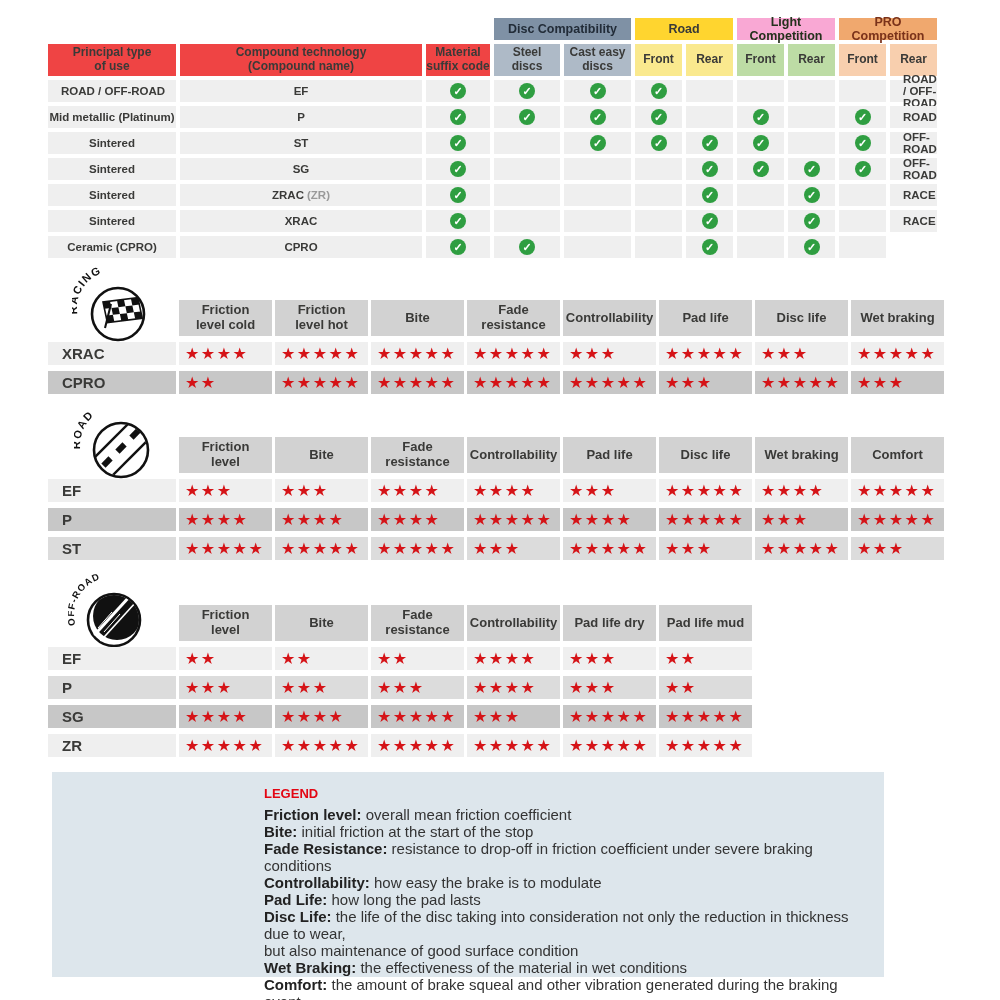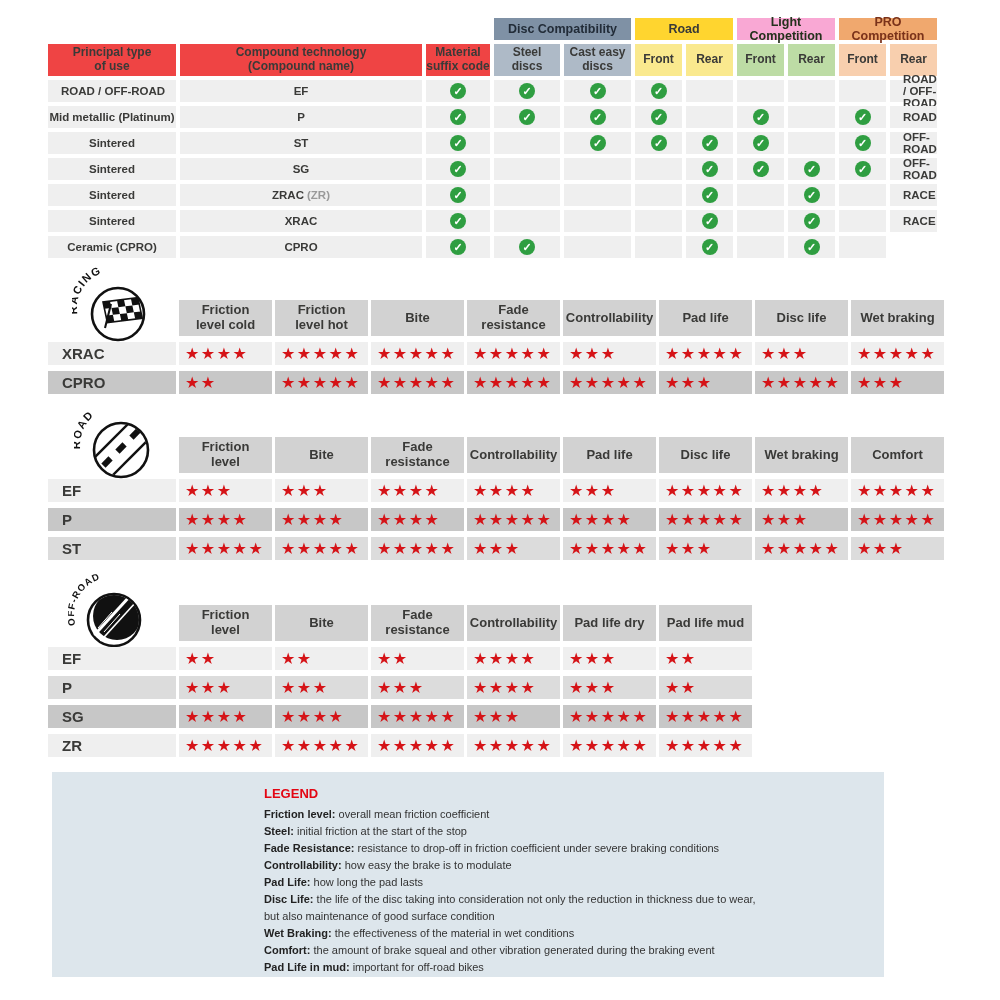--- a/index.html
+++ b/index.html
@@ -29,21 +29,21 @@
   .rating-table .spacer{background:transparent;}
   .row-label{font-weight:bold;font-size:15px;justify-content:flex-start;text-align:left;padding-left:14px;}
   .stars-cell{justify-content:flex-start;padding-left:6px;color:#d51317;font-size:16px;letter-spacing:1.5px;overflow:hidden;}
   .shade-light{background:#efefef;}
   .shade-mid{background:#dcdcdc;}
   .shade-dark{background:#c7c7c7;}
 
   
   #legend{background:#dde6ec;padding:14px 30px 0 212px;box-sizing:border-box;}
   #legend-title{color:#e30613;font-weight:bold;font-size:13px;margin-bottom:5px;}
-  .legend-line{font-size:11px;line-height:17px;color:#333;}
+  .legend-line{font-size:15px;line-height:17px;color:#333;}
   .legend-term{font-weight:bold;color:#222;}
 
   
   .section-icon text{font-family:"Liberation Sans",sans-serif;font-weight:bold;fill:#111;}
 </style>
 </head>
 <body>
 
 <div class="page">
 
@@ -390,21 +390,21 @@
       <div class="cell stars-cell shade-light">★★★★★</div>
       <div class="cell stars-cell shade-light">★★★★★</div>
       <div class="cell stars-cell shade-light">★★★★★</div>
       <div class="cell stars-cell shade-light">★★★★★</div>
     </div>
 
   <div id="legend" class="abs" style="left:52px;top:772px;width:832px;height:205px;">
     <div id="legend-title">LEGEND</div>
     <div id="legend-items">
         <div class="legend-line"><span class="legend-term">Friction level: </span><span>overall mean friction coefficient</span></div>
-        <div class="legend-line"><span class="legend-term">Steel: </span><span>initial friction at the start of the stop</span></div>
+        <div class="legend-line"><span class="legend-term">Bite: </span><span>initial friction at the start of the stop</span></div>
         <div class="legend-line"><span class="legend-term">Fade Resistance: </span><span>resistance to drop-off in friction coefficient under severe braking conditions</span></div>
         <div class="legend-line"><span class="legend-term">Controllability: </span><span>how easy the brake is to modulate</span></div>
         <div class="legend-line"><span class="legend-term">Pad Life: </span><span>how long the pad lasts</span></div>
         <div class="legend-line"><span class="legend-term">Disc Life: </span><span>the life of the disc taking into consideration not only the reduction in thickness due to wear,</span></div>
         <div class="legend-line"><span>but also maintenance of good surface condition</span></div>
         <div class="legend-line"><span class="legend-term">Wet Braking: </span><span>the effectiveness of the material in wet conditions</span></div>
         <div class="legend-line"><span class="legend-term">Comfort: </span><span>the amount of brake squeal and other vibration generated during the braking event</span></div>
         <div class="legend-line"><span class="legend-term">Pad Life in mud: </span><span>important for off-road bikes</span></div>
       </div>
   </div>

